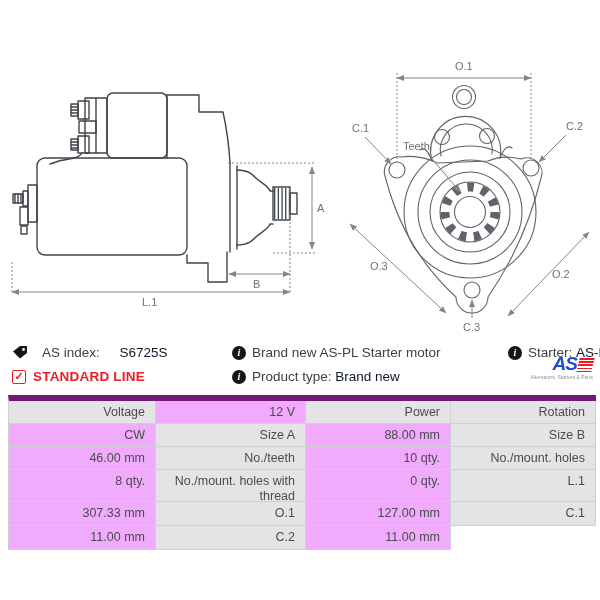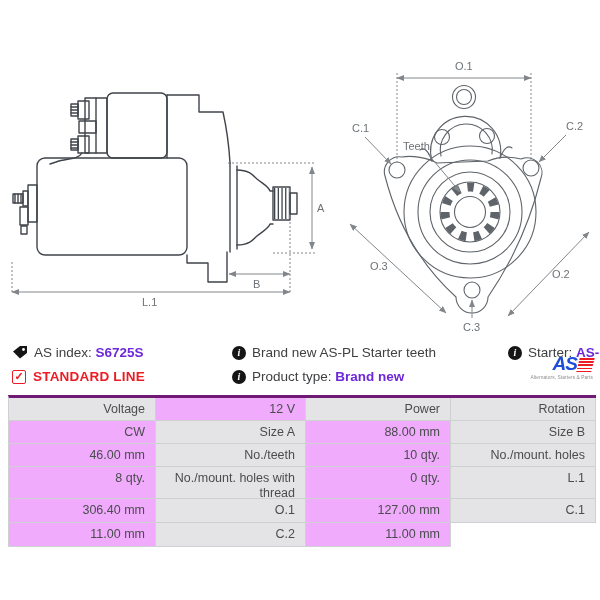--- a/index.html
+++ b/index.html
@@ -10,38 +10,38 @@
   .draw-dark{stroke:#3f444a;stroke-width:1.4;fill:none;stroke-linejoin:round;stroke-linecap:round;}
   .draw-gray{stroke:#5f646a;stroke-width:1.1;fill:none;stroke-linejoin:round;stroke-linecap:round;}
   .dim{stroke:#82868a;stroke-width:1;fill:none;}
   .dim-dot{stroke:#82868a;stroke-width:1;fill:none;stroke-dasharray:2 2;}
   .dim-label{fill:#6d7276;font-size:11px;font-family:"Liberation Sans",sans-serif;}
   
   .info-row{position:absolute;display:flex;align-items:center;font-size:13.5px;white-space:nowrap;}
   .info-icon{display:inline-flex;width:14px;height:14px;border-radius:50%;background:#151515;color:#fff;
              align-items:center;justify-content:center;font-size:10px;font-weight:bold;margin-right:6px;
              font-family:"Liberation Serif",serif;font-style:italic;flex:0 0 auto;}
-  .bold{font-weight:bold;color:#6d28d9;}
+  .bold{font-weight:normal;color:#0f172a;}
   .red-check{width:12px;height:12px;border:1.6px solid #ec1b24;border-radius:2px;margin-right:7px;
              display:inline-flex;align-items:center;justify-content:center;color:#ec1b24;
              font-size:11px;font-weight:bold;line-height:1;flex:0 0 auto;}
   #standard-line-text{color:#ec1b24;font-weight:bold;letter-spacing:0.2px;}
   
   #as-logo{position:absolute;right:7px;top:356px;width:72px;text-align:right;}
   #as-logo .logo-main{display:inline-flex;align-items:flex-end;}
   #as-logo .logo-as{color:#1d4ed8;font-weight:bold;font-style:italic;font-size:19px;line-height:16px;
                     font-family:"Liberation Sans",sans-serif;letter-spacing:-1px;}
   #as-logo .logo-stripes{width:15px;height:14px;margin-left:1px;transform:skewX(-14deg);
       background:repeating-linear-gradient(to bottom,#ec1b24 0 1.6px,#ffffff 1.6px 3.2px);}
   #as-logo .logo-sub{font-size:4.8px;color:#8a8d90;margin-top:1px;letter-spacing:0.1px;}
   
   #specs-table{position:absolute;left:8px;top:395px;width:587px;display:grid;
        grid-template-columns:147px 150px 145px 145px;
        grid-template-rows:23px 23px 23px 32px 24px 24px;
-       border-top:3px solid #701a75;border-left:1px solid #cfd0d2;
+       border-top:6px solid #701a75;border-left:1px solid #cfd0d2;
        font-size:12.5px;color:#4b4c4e;}
   .cell{border-right:1px solid #cfd0d2;border-bottom:1px solid #cfd0d2;
         display:flex;justify-content:flex-end;align-items:flex-start;
         padding:4px 10px 0 6px;text-align:right;line-height:15px;box-sizing:border-box;}
   .cell.lab{background:#e4e4e6;}
   .cell.val{background:#f0abfc;}
 </style>
 </head>
 <body>
 
@@ -154,37 +154,37 @@
       <line class="dim" x1="350" y1="224" x2="446" y2="313" marker-start="url(#arr)" marker-end="url(#arr)"></line>
       <text class="dim-label" x="370" y="270">O.3</text>
       <line class="dim" x1="589" y1="232" x2="508" y2="316" marker-start="url(#arr)" marker-end="url(#arr)"></line>
       <text class="dim-label" x="552" y="278">O.2</text>
 
       <line class="dim" x1="472" y1="318" x2="472" y2="300" marker-end="url(#arr)"></line>
       <text class="dim-label" x="463" y="331">C.3</text>
     </g>
   </svg>
 
-  <div class="info-row" style="left:12px;top:345px;">
+  <div class="info-row" style="left:12px;top:345px;gap:8px;">
     <svg width="16" height="15" viewBox="0 0 16 15" style="margin-right:6px;">
       <path d="M1,6.5 L8,1 H15 V8 L8,13.5 Z" fill="#151515"></path>
       <circle cx="11.5" cy="4.5" r="1.4" fill="#ffffff"></circle>
     </svg>
     <span>AS index:</span>&nbsp;
     <span class="bold">S6725S</span>
   </div>
 
   <div class="info-row" style="left:12px;top:369px;">
     <span class="red-check">✓</span>
     <span id="standard-line-text">STANDARD LINE</span>
   </div>
 
   <div class="info-row" style="left:232px;top:345px;">
     <span class="info-icon">i</span>
-    <span>Brand new AS-PL Starter teeth</span>
+    <span>Brand new AS-PL Starter motor</span>
   </div>
 
   <div class="info-row" style="left:232px;top:369px;">
     <span class="info-icon">i</span>
     <span>Product type:</span>&nbsp;
     <span class="bold">Brand new</span>
   </div>
 
   <div class="info-row" style="left:508px;top:345px;">
     <span class="info-icon">i</span>
@@ -214,21 +214,21 @@
     <div class="cell val">46.00 mm</div>
     <div class="cell lab">No./teeth</div>
     <div class="cell val">10 qty.</div>
 
     <div class="cell lab">No./mount. holes</div>
     <div class="cell val">8 qty.</div>
     <div class="cell lab">No./mount. holes with thread</div>
     <div class="cell val">0 qty.</div>
 
     <div class="cell lab">L.1</div>
-    <div class="cell val">306.40 mm</div>
+    <div class="cell val">307.33 mm</div>
     <div class="cell lab">O.1</div>
     <div class="cell val">127.00 mm</div>
 
     <div class="cell lab">C.1</div>
     <div class="cell val">11.00 mm</div>
     <div class="cell lab">C.2</div>
     <div class="cell val">11.00 mm</div>
   </div>
 
 </div>

